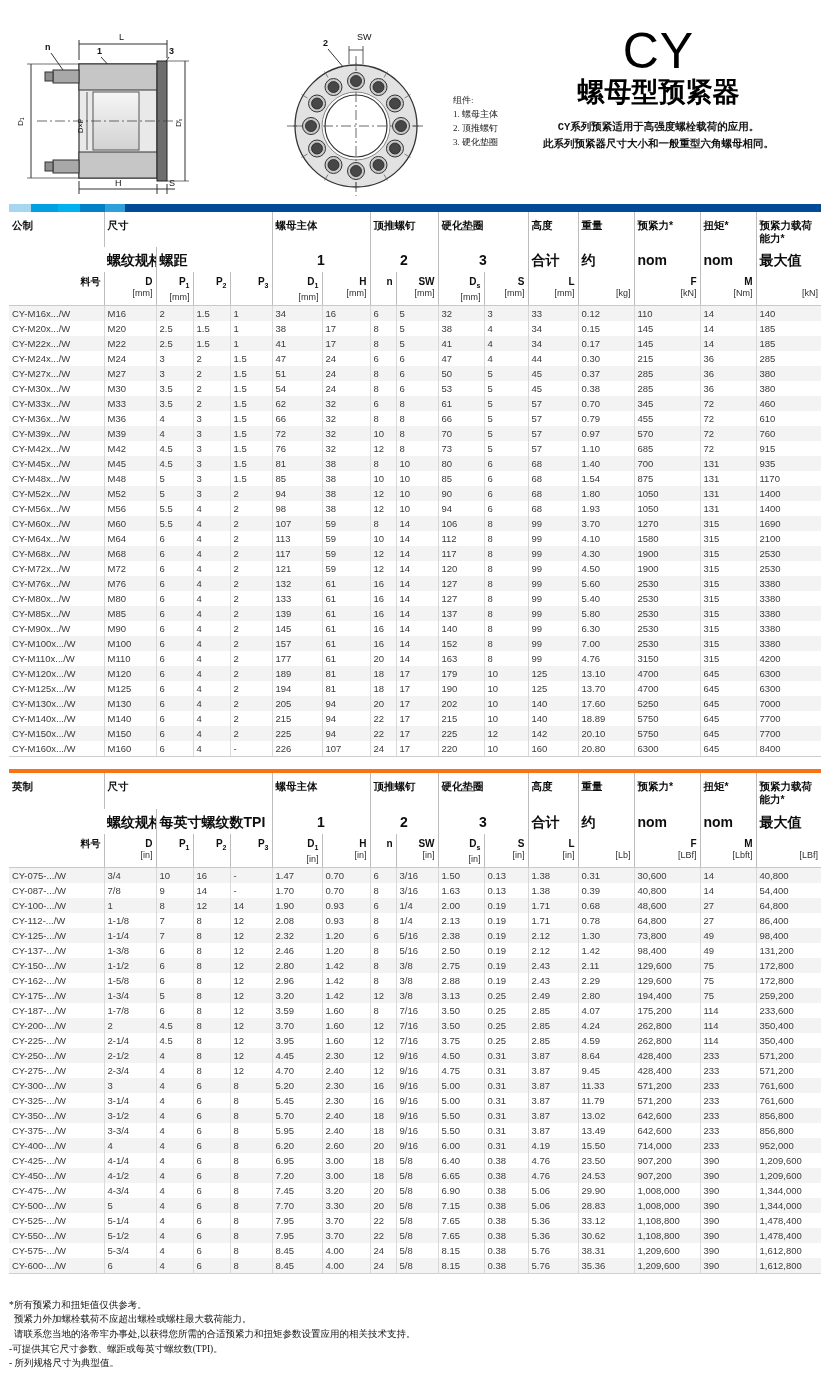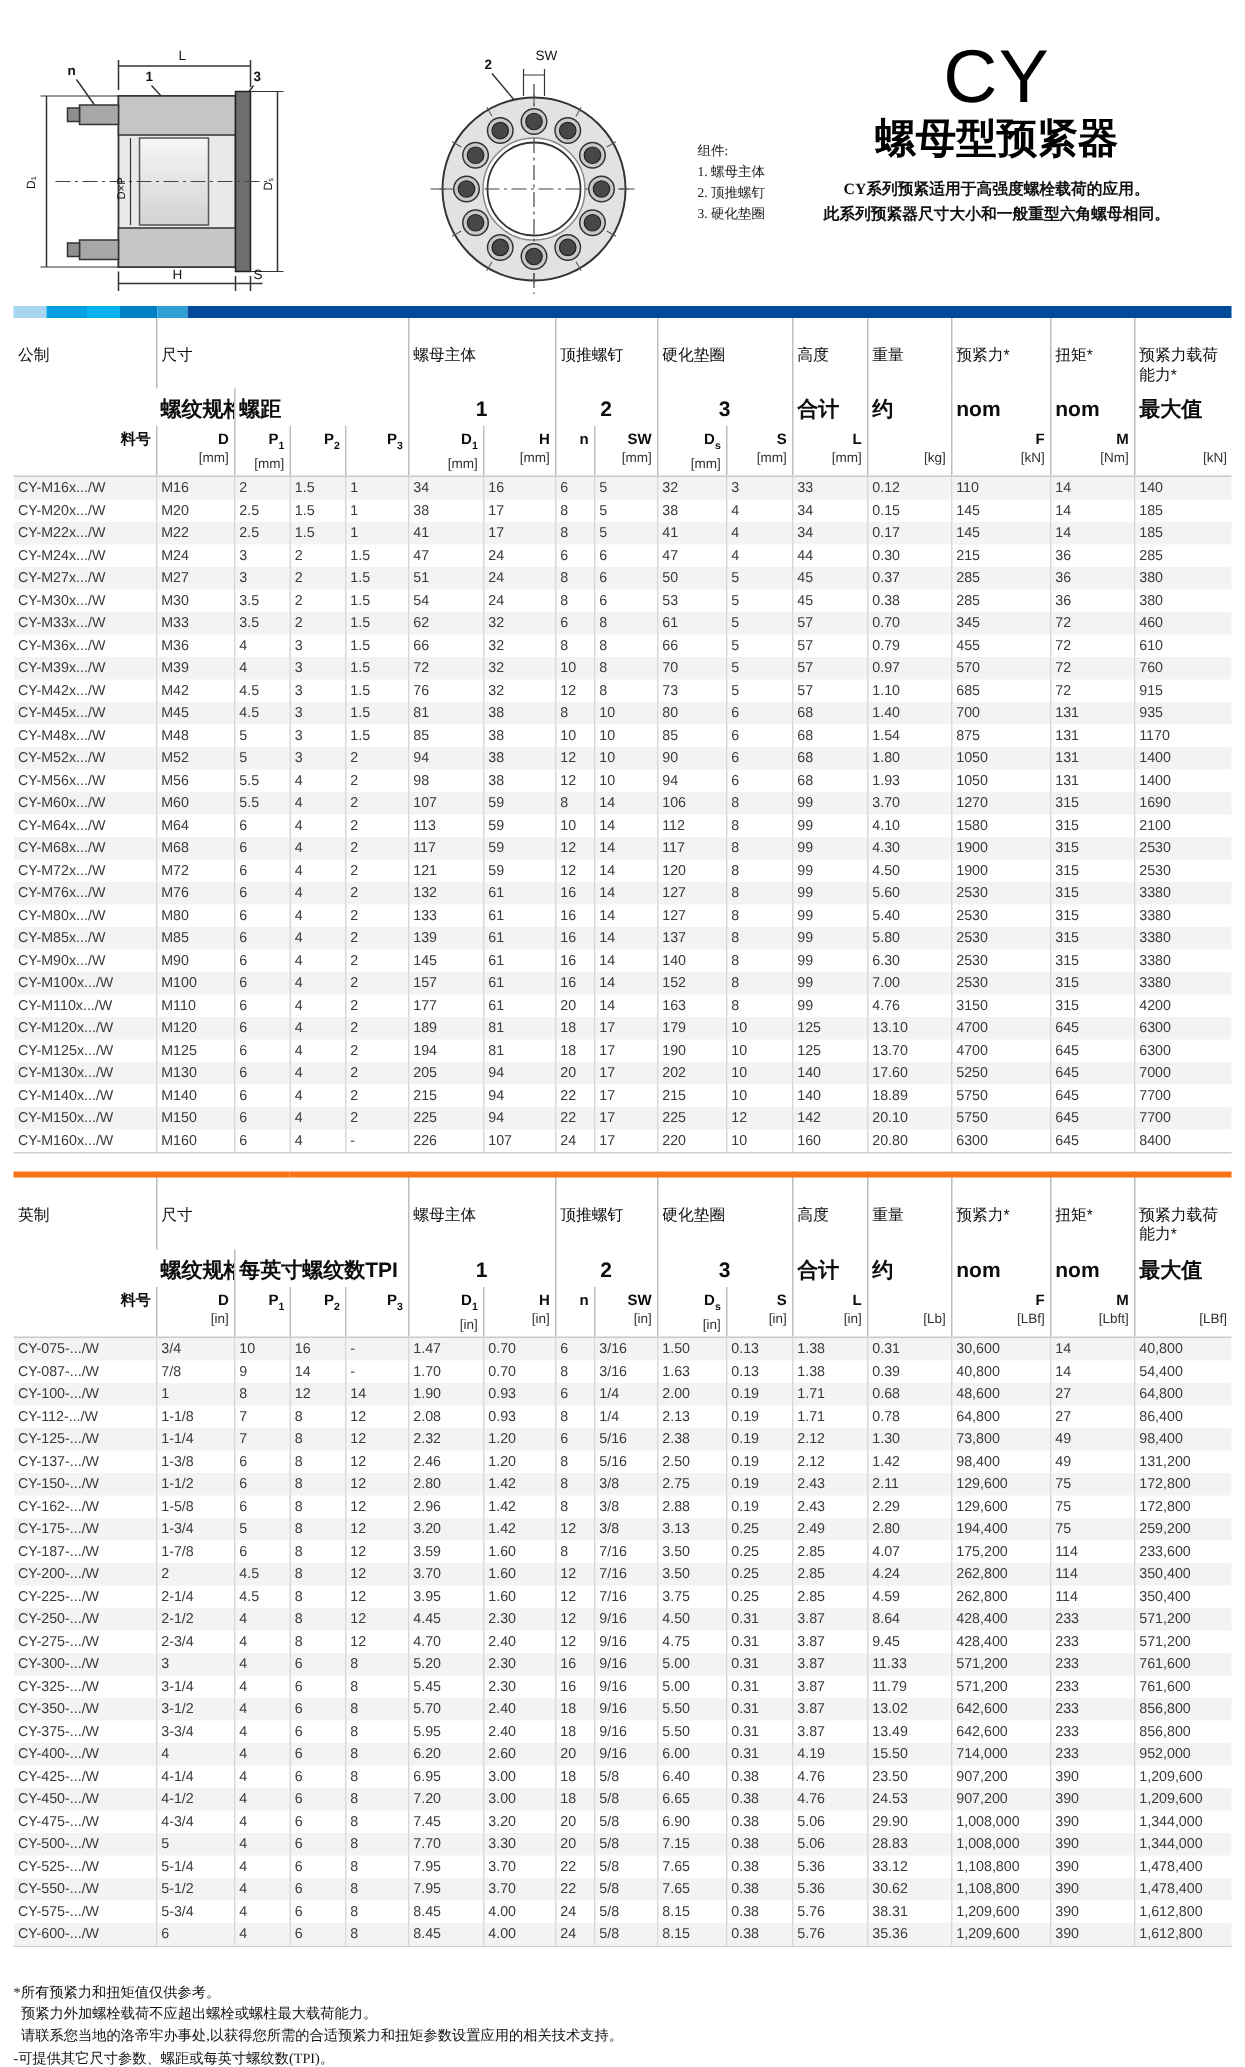--- a/index.html
+++ b/index.html
@@ -2,37 +2,37 @@
 <html><head>
 <meta charset="utf-8">
 <style>
   html,body{margin:0;padding:0;background:#fff;}
   body{width:830px;height:1378px;font-family:"Liberation Sans",sans-serif;color:#222;overflow:hidden;}
   .page{padding:0 9px;box-sizing:border-box;}
 
   
   .top{display:flex;height:202px;box-sizing:border-box;padding-top:26px;}
   .drawings{display:flex;align-items:flex-start;}
-  .legend{font-family:"Liberation Serif",serif;font-size:9px;line-height:1.55;color:#222;margin-top:68px;margin-left:14px;white-space:nowrap;}
+  .legend{font-family:"Liberation Serif",serif;font-size:9px;line-height:1.55;color:#222;margin-top:68px;margin-left:2px;white-space:nowrap;}
   .titleblock{flex:1;text-align:center;padding-right:2px;}
   .product-code{font-size:50px;line-height:1;font-weight:400;letter-spacing:1px;color:#000;}
   .title-cn{font-size:27px;line-height:1.22;color:#000;font-weight:bold;}
-  .descr{margin-top:10px;font-family:Liberation Serif, serif;font-size:10.5px;font-weight:bold;line-height:1.6;color:#111;}
+  .descr{margin-top:10px;font-family:Liberation Mono, monospace;font-size:10.5px;font-weight:bold;line-height:1.6;color:#111;}
 
   
   .bluebar{display:flex;height:8px;margin-top:2px;}
   .bluebar div{height:8px;}
   .bluebar div:last-child{flex:1;}
 
   
   table{border-collapse:collapse;width:100%;table-layout:fixed;}
   th,td{text-align:left;vertical-align:top;overflow:hidden;white-space:nowrap;box-sizing:border-box;}
   thead th{border-left:1px solid #bdbdbd;color:#0d0d0d;padding:2px 3px;}
   thead th:first-child{border-left:none;}
-  tr.h1 th{font-size:10.5px;font-weight:normal;white-space:normal;line-height:1.25;height:32px;padding-top:19px;}
+  tr.h1 th{font-size:10.5px;font-weight:bold;white-space:normal;line-height:1.25;height:32px;padding-top:7px;}
   tr.h2 th{font-size:14px;font-weight:bold;height:24px;padding-top:5px;}
   tr.h3 th{height:32px;padding-top:4px;border-bottom:1px solid #c9c9c9;text-align:right;}
   tr.h3 .sym{font-weight:bold;font-size:10px;line-height:12px;}
   tr.h3 .sym sub{font-size:7px;}
   tr.h3 .unit{font-weight:normal;font-size:9px;line-height:11px;color:#303030;}
   .ctr{text-align:center;}
   tbody td{font-size:9.5px;color:#3a3a3a;border-left:1px solid #d8d8d8;padding:2px 3px 1px;line-height:12px;height:15px;}
   tbody td:first-child{border-left:none;}
   tbody tr:nth-child(odd){background:#f3f3f3;}
   .tbl-imperial{margin-top:12px;}

